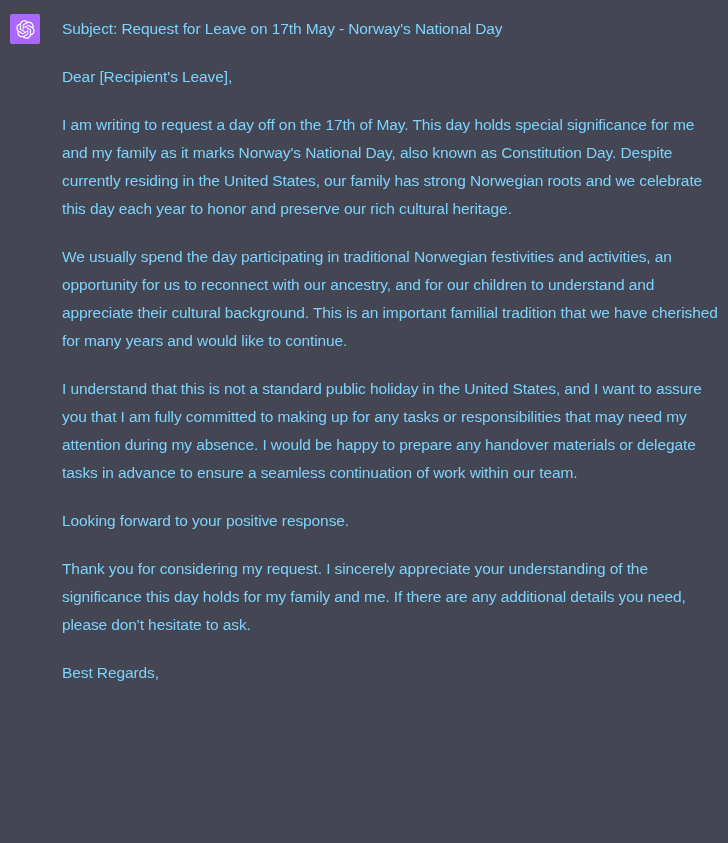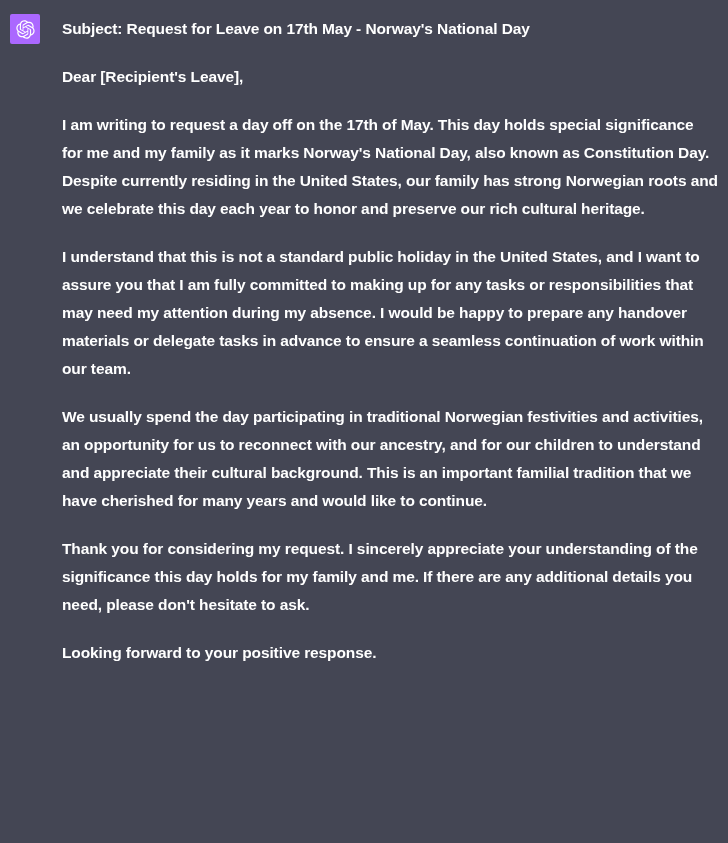--- a/index.html
+++ b/index.html
@@ -51,22 +51,23 @@
 <body style="background: rgb(68, 70, 84);">
 
 <div class="message-row">
   <div class="avatar" style="background: rgb(171, 104, 255);">
     <span style="display:flex;">
       <svg viewBox="0 0 41 41" xmlns="http://www.w3.org/2000/svg" aria-hidden="true" style="fill: rgb(255, 255, 255);">
         <path d="M37.5324 16.8707C37.9808 15.5241 38.1363 14.0974 37.9886 12.6859C37.8409 11.2744 37.3934 9.91076 36.676 8.68622C35.6126 6.83404 33.9882 5.3676 32.0373 4.4985C30.0864 3.62941 27.9098 3.40259 25.8215 3.85078C24.8796 2.7893 23.7219 1.94125 22.4257 1.36341C21.1295 0.785575 19.7249 0.491269 18.3058 0.500197C16.1708 0.495044 14.0893 1.16803 12.3614 2.42214C10.6335 3.67624 9.34853 5.44666 8.6917 7.47815C7.30085 7.76286 5.98686 8.3414 4.8377 9.17505C3.68854 10.0087 2.73073 11.0782 2.02839 12.312C0.956464 14.1591 0.498905 16.2988 0.721698 18.4228C0.944492 20.5467 1.83612 22.5449 3.268 24.1293C2.81966 25.4759 2.66413 26.9026 2.81182 28.3141C2.95951 29.7256 3.40701 31.0892 4.12437 32.3138C5.18791 34.1659 6.8123 35.6322 8.76321 36.5013C10.7141 37.3704 12.8907 37.5973 14.979 37.1492C15.9208 38.2107 17.0786 39.0587 18.3747 39.6366C19.6709 40.2144 21.0755 40.5087 22.4946 40.4998C24.6307 40.5054 26.7133 39.8321 28.4418 38.5772C30.1704 37.3223 31.4556 35.5506 32.1119 33.5179C33.5027 33.2332 34.8167 32.6547 35.9659 31.821C37.115 30.9874 38.0728 29.9178 38.7752 28.684C39.8458 26.8371 40.3023 24.6979 40.0789 22.5748C39.8556 20.4517 38.9639 18.4544 37.5324 16.8707ZM22.4978 37.8849C20.7443 37.8874 19.0459 37.2733 17.6994 36.1501C17.7601 36.117 17.8666 36.0586 17.936 36.0161L25.9004 31.4156C26.1003 31.3019 26.2663 31.137 26.3813 30.9378C26.4964 30.7386 26.5563 30.5124 26.5549 30.2825V19.0542L29.9213 20.998C29.9389 21.0068 29.9541 21.0198 29.9656 21.0359C29.977 21.052 29.9842 21.0707 29.9867 21.0902V30.3889C29.9842 32.375 29.1946 34.2791 27.7909 35.6841C26.3872 37.0892 24.4838 37.8806 22.4978 37.8849ZM6.39227 31.0064C5.51397 29.4888 5.19742 27.7107 5.49804 25.9832C5.55718 26.0187 5.66048 26.0818 5.73461 26.1244L13.699 30.7248C13.8975 30.8408 14.1233 30.902 14.3532 30.902C14.583 30.902 14.8088 30.8408 15.0073 30.7248L24.731 25.1103V28.9979C24.7321 29.0177 24.7283 29.0376 24.7199 29.0556C24.7115 29.0736 24.6988 29.0893 24.6829 29.1012L16.6317 33.7497C14.9096 34.7416 12.8643 35.0097 10.9447 34.4954C9.02506 33.9811 7.38785 32.7263 6.39227 31.0064ZM4.29707 13.6194C5.17156 12.0998 6.55279 10.9364 8.19885 10.3327C8.19885 10.4013 8.19491 10.5228 8.19491 10.6071V19.808C8.19351 20.0378 8.25334 20.2638 8.36823 20.4629C8.48312 20.6619 8.64893 20.8267 8.84863 20.9404L18.5723 26.5542L15.206 28.4979C15.1894 28.5089 15.1703 28.5155 15.1505 28.5173C15.1307 28.5191 15.1107 28.516 15.0924 28.5082L7.04046 23.8557C5.32135 22.8601 4.06716 21.2235 3.55289 19.3046C3.03862 17.3858 3.30624 15.3413 4.29707 13.6194ZM31.955 20.0556L22.2312 14.4411L25.5976 12.4981C25.6142 12.4872 25.6333 12.4805 25.6531 12.4787C25.6729 12.4769 25.6928 12.4801 25.7111 12.4879L33.7631 17.1364C34.9967 17.849 36.0017 18.8982 36.6606 20.1613C37.3194 21.4244 37.6047 22.849 37.4832 24.2684C37.3617 25.6878 36.8382 27.0432 35.9743 28.1759C35.1103 29.3086 33.9415 30.1717 32.6047 30.6641C32.6047 30.5947 32.6047 30.4733 32.6047 30.3889V21.188C32.6066 20.9586 32.5474 20.7328 32.4332 20.5338C32.319 20.3348 32.154 20.1698 31.955 20.0556ZM35.3055 15.0128C35.2464 14.9765 35.1431 14.9142 35.069 14.8717L27.1045 10.2712C26.906 10.1554 26.6803 10.0943 26.4504 10.0943C26.2206 10.0943 25.9948 10.1554 25.7963 10.2712L16.0726 15.8858V11.9982C16.0715 11.9783 16.0753 11.9585 16.0837 11.9405C16.0921 11.9225 16.1048 11.9068 16.1207 11.8949L24.1719 7.25025C25.4053 6.53903 26.8158 6.19376 28.2383 6.25482C29.6608 6.31589 31.0364 6.78077 32.2044 7.59508C33.3723 8.40939 34.2842 9.53945 34.8334 10.8531C35.3826 12.1667 35.5464 13.6095 35.3055 15.0128ZM14.2424 21.9419L10.8752 19.9981C10.8576 19.9893 10.8423 19.9763 10.8309 19.9602C10.8195 19.9441 10.8122 19.9254 10.8098 19.9058V10.6071C10.8107 9.18295 11.2173 7.78848 11.9819 6.58696C12.7466 5.38544 13.8377 4.42659 15.1275 3.82264C16.4173 3.21869 17.8524 2.99464 19.2649 3.1767C20.6775 3.35876 22.0089 3.93941 23.1034 4.85067C23.0427 4.88379 22.937 4.94215 22.8668 4.98473L14.9024 9.58517C14.7025 9.69878 14.5366 9.86356 14.4215 10.0626C14.3065 10.2616 14.2466 10.4877 14.2479 10.7175L14.2424 21.9419ZM16.071 17.9991L20.4018 15.4978L24.7325 17.9975V22.9985L20.4018 25.4983L16.071 22.9985V17.9991Z"></path>
       </svg>
     </span>
   </div>
-  <div class="content" style="color: #ffffff; font-weight: bold;">
+  <div class="content" style="color: #7dd3fc;">
       <p>Subject: Request for Leave on 17th May - Norway's National Day</p>
       <p>Dear [Recipient's Leave],</p>
       <p>I am writing to request a day off on the 17th of May. This day holds special significance for me and my family as it marks Norway's National Day, also known as Constitution Day. Despite currently residing in the United States, our family has strong Norwegian roots and we celebrate this day each year to honor and preserve our rich cultural heritage.</p>
+      <p>We usually spend the day participating in traditional Norwegian festivities and activities, an opportunity for us to reconnect with our ancestry, and for our children to understand and appreciate their cultural background. This is an important familial tradition that we have cherished for many years and would like to continue.</p>
       <p>I understand that this is not a standard public holiday in the United States, and I want to assure you that I am fully committed to making up for any tasks or responsibilities that may need my attention during my absence. I would be happy to prepare any handover materials or delegate tasks in advance to ensure a seamless continuation of work within our team.</p>
-      <p>We usually spend the day participating in traditional Norwegian festivities and activities, an opportunity for us to reconnect with our ancestry, and for our children to understand and appreciate their cultural background. This is an important familial tradition that we have cherished for many years and would like to continue.</p>
+      <p>Looking forward to your positive response.</p>
       <p>Thank you for considering my request. I sincerely appreciate your understanding of the significance this day holds for my family and me. If there are any additional details you need, please don't hesitate to ask.</p>
-      <p>Looking forward to your positive response.</p>
+      <p>Best Regards,</p>
     </div>
 </div>
 
 </body></html>

